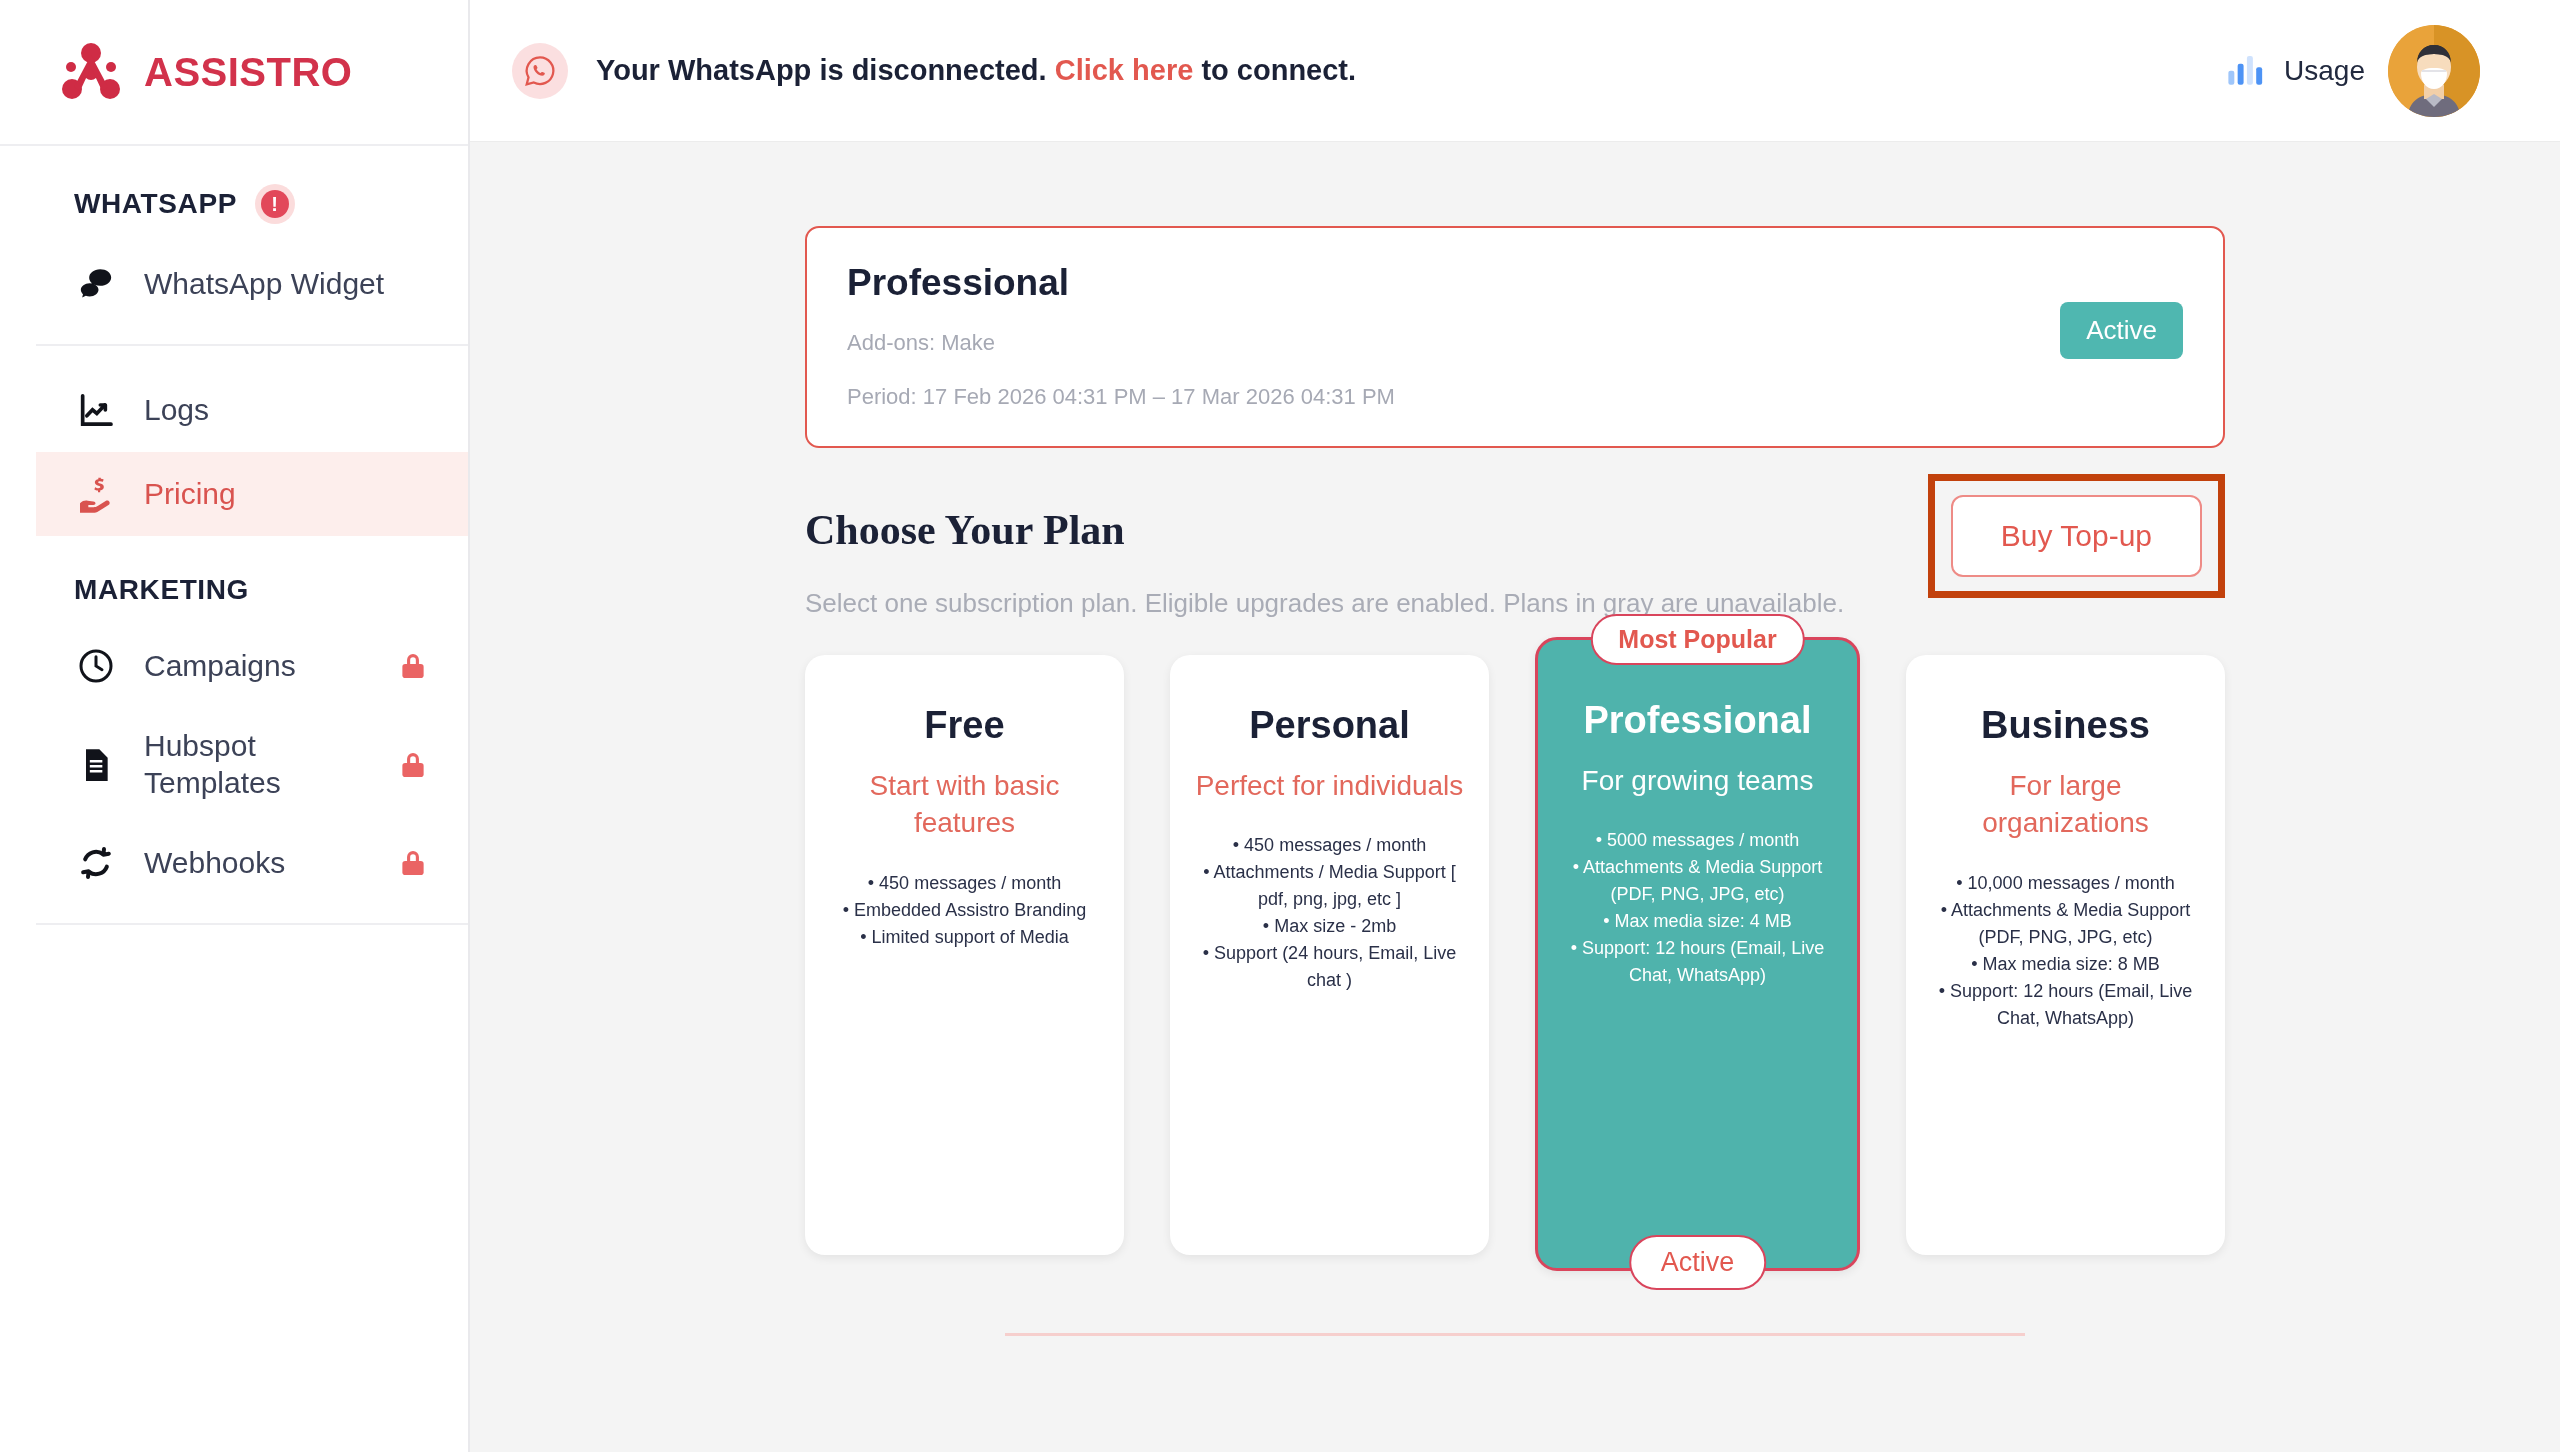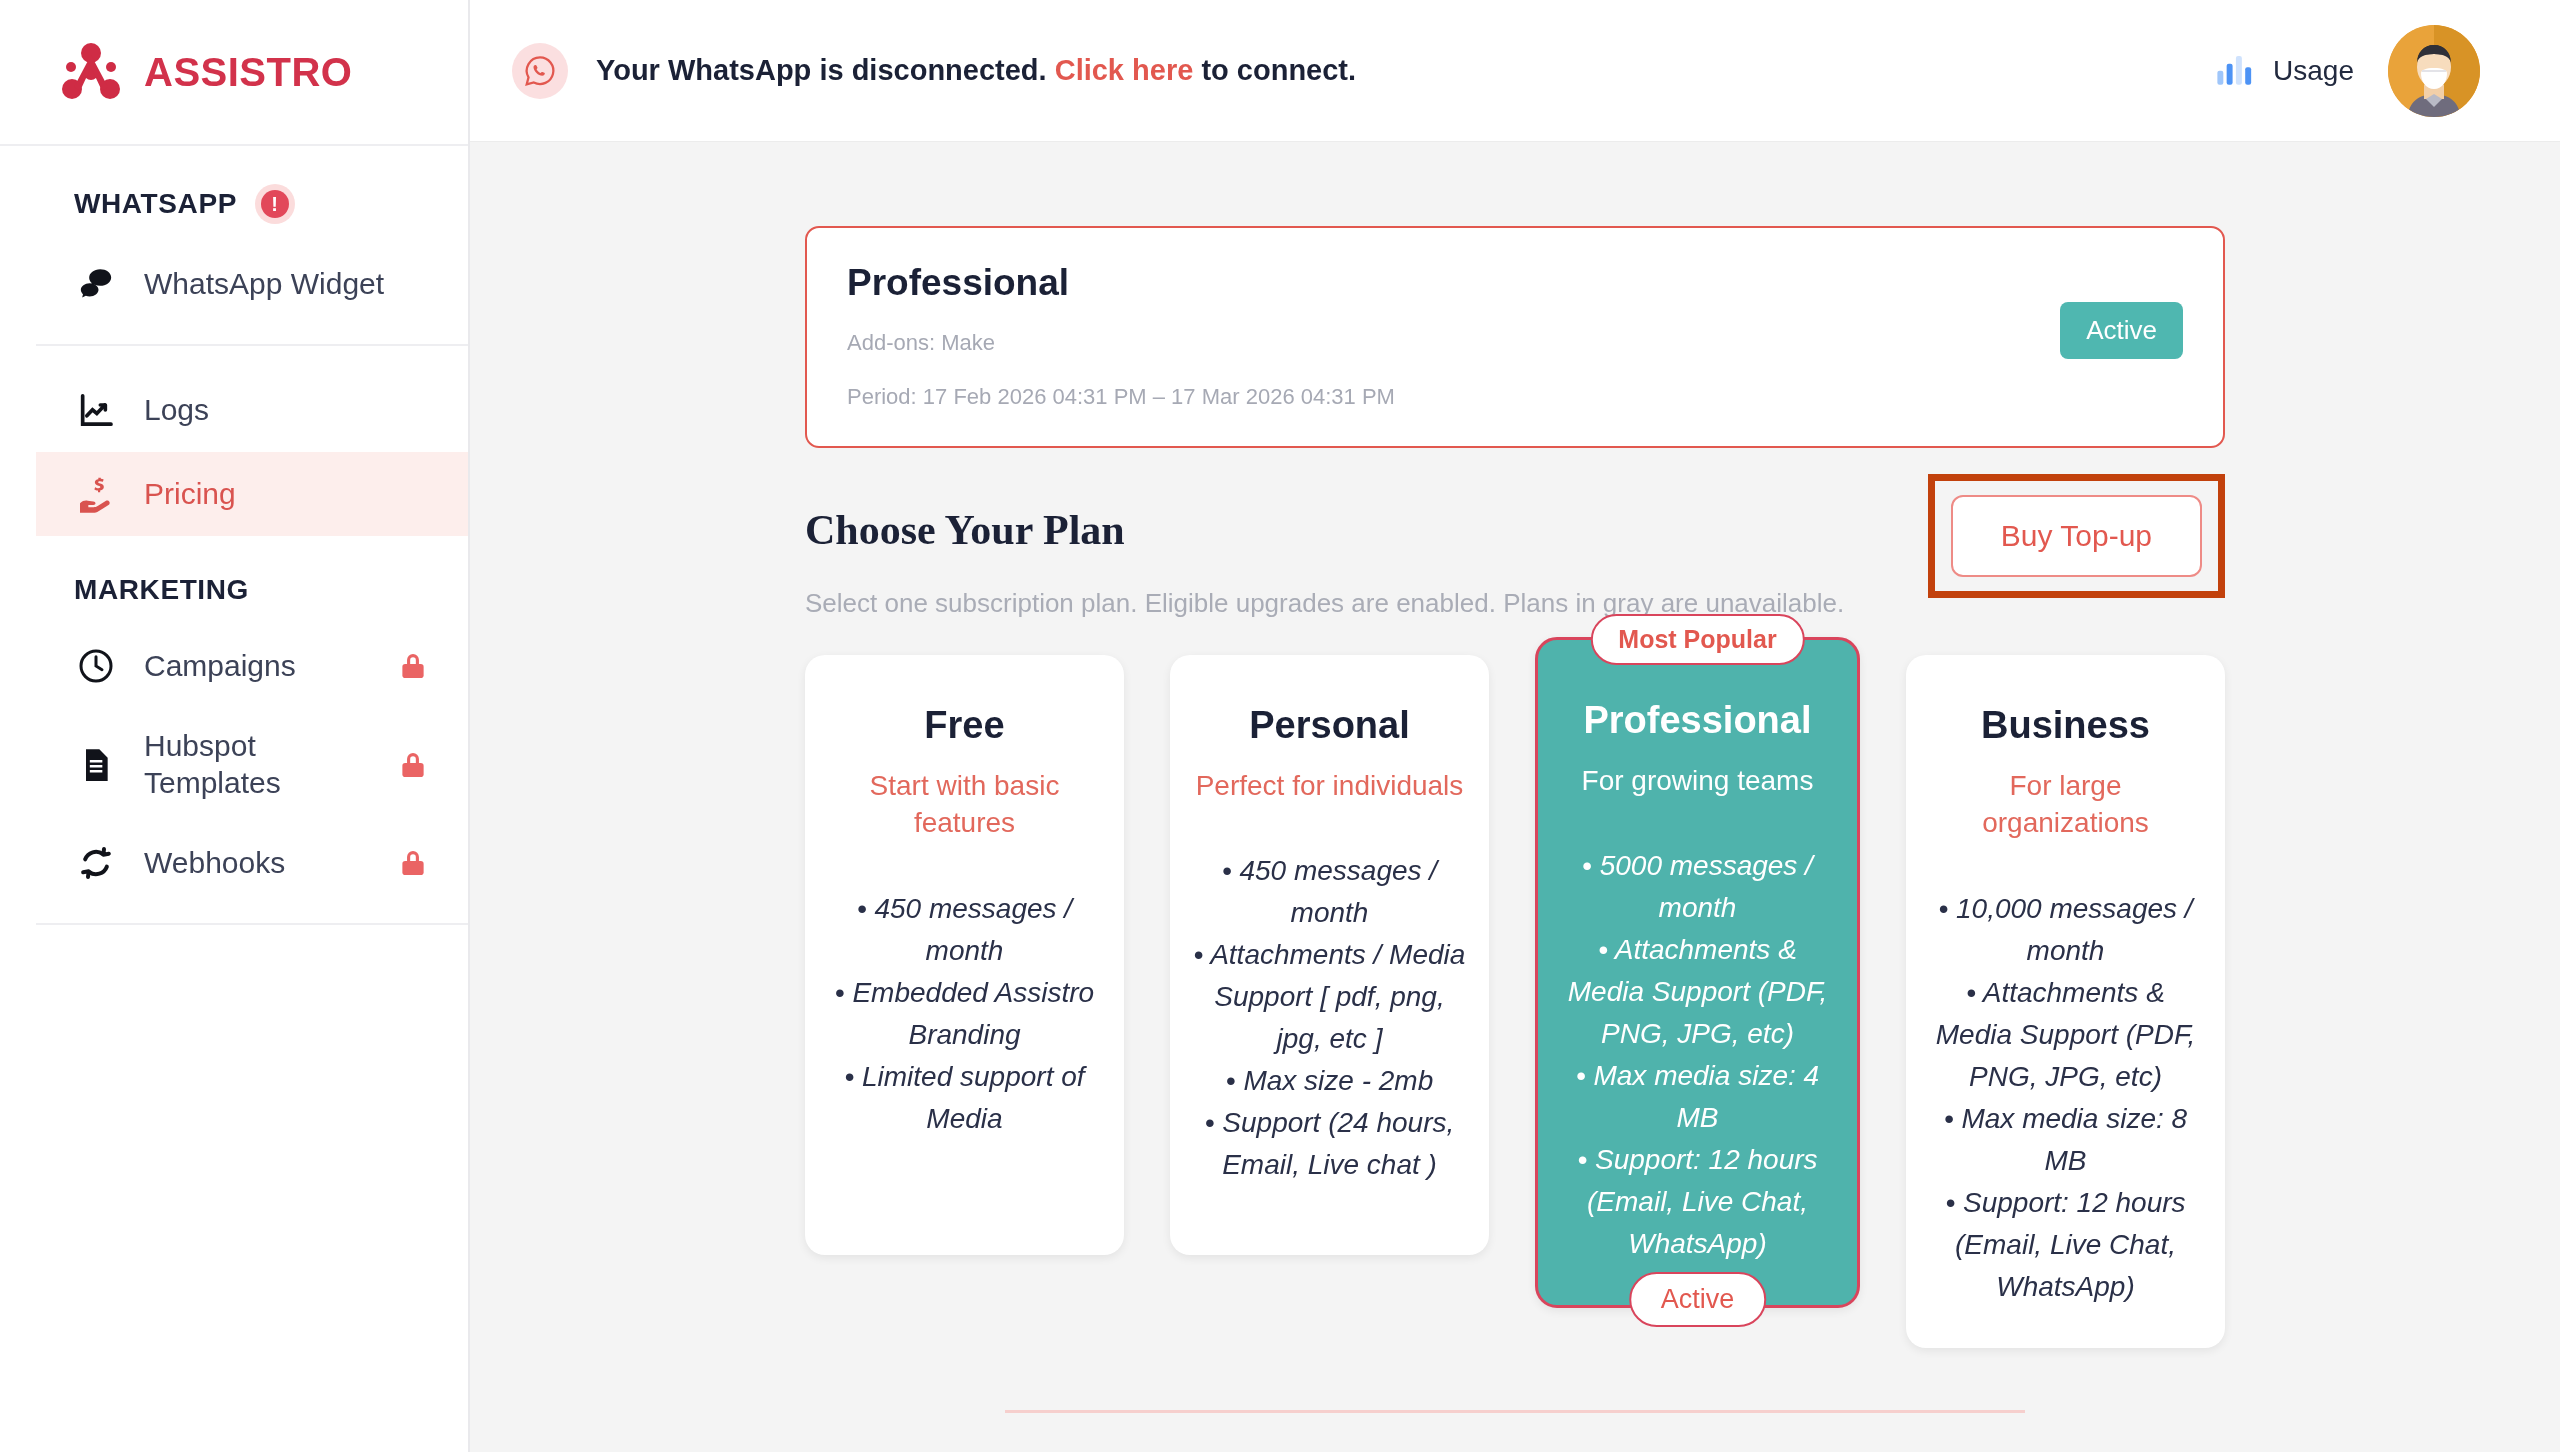--- a/index.html
+++ b/index.html
@@ -57,21 +57,21 @@
     height: 142px; min-height: 142px; background: #fff;
     display: flex; align-items: center; padding: 0 80px 0 42px; gap: 28px;
     border-bottom: 1px solid #ececec;
   }
   .wa-circle {
     width: 56px; height: 56px; border-radius: 50%; background: #fbdfe0;
     display: flex; align-items: center; justify-content: center;
   }
   .banner-text { font-size: 29px; font-weight: bold; color: #1b2136; }
   .banner-link { color: #e2584f; font-weight: bold; cursor: pointer; }
-  .top-right { margin-left: auto; display: flex; gap: 34px; }
+  .top-right { margin-left: auto; display: flex; gap: 23px; }
   .usage-btn { display: flex; align-items: center; gap: 18px; cursor: pointer; }
   .usage-label { font-size: 28px; color: #222a3f; }
   .avatar {
     width: 92px; height: 92px; border-radius: 50%; overflow: hidden;
     background: #e9a33a; position: relative;
   }
 
   .content { flex: 1; overflow: hidden; position: relative; }
   .inner { padding: 84px 0 0 0; }
 
@@ -110,21 +110,21 @@
     cursor: pointer;
   }
   .plan.featured {
     background: #4fb3ac; border: 3px solid #d9455c; border-radius: 22px;
     min-height: 634px; margin-top: -18px; padding-top: 58px;
   }
   .plan-name { font-size: 38px; font-weight: bold; color: #1b2136; line-height: 1.2; }
   .plan.featured .plan-name { color: #fff; }
   .plan-tag { font-size: 28px; color: #e2685c; margin-top: 18px; line-height: 1.34; }
   .plan.featured .plan-tag { color: #ffffff; }
-  .plan-feats { margin-top: 46px; font-size: 28px; color: #2a3048; line-height: 1.5; font-style: italic; }
+  .plan-feats { margin-top: 28px; font-size: 18px; color: #2a3048; line-height: 1.5; }
   .plan.featured .plan-feats { color: #ffffff; }
   .popular-badge {
     position: absolute; top: -26px; left: 50%; transform: translateX(-50%);
     background: #fff; border: 2px solid #d9455c; color: #e2584f;
     font-size: 25px; font-weight: bold; padding: 9px 26px; border-radius: 30px;
     white-space: nowrap;
   }
   .active-badge {
     position: absolute; bottom: -22px; left: 50%; transform: translateX(-50%);
     background: #fff; border: 2px solid #d9455c; color: #e2584f;

